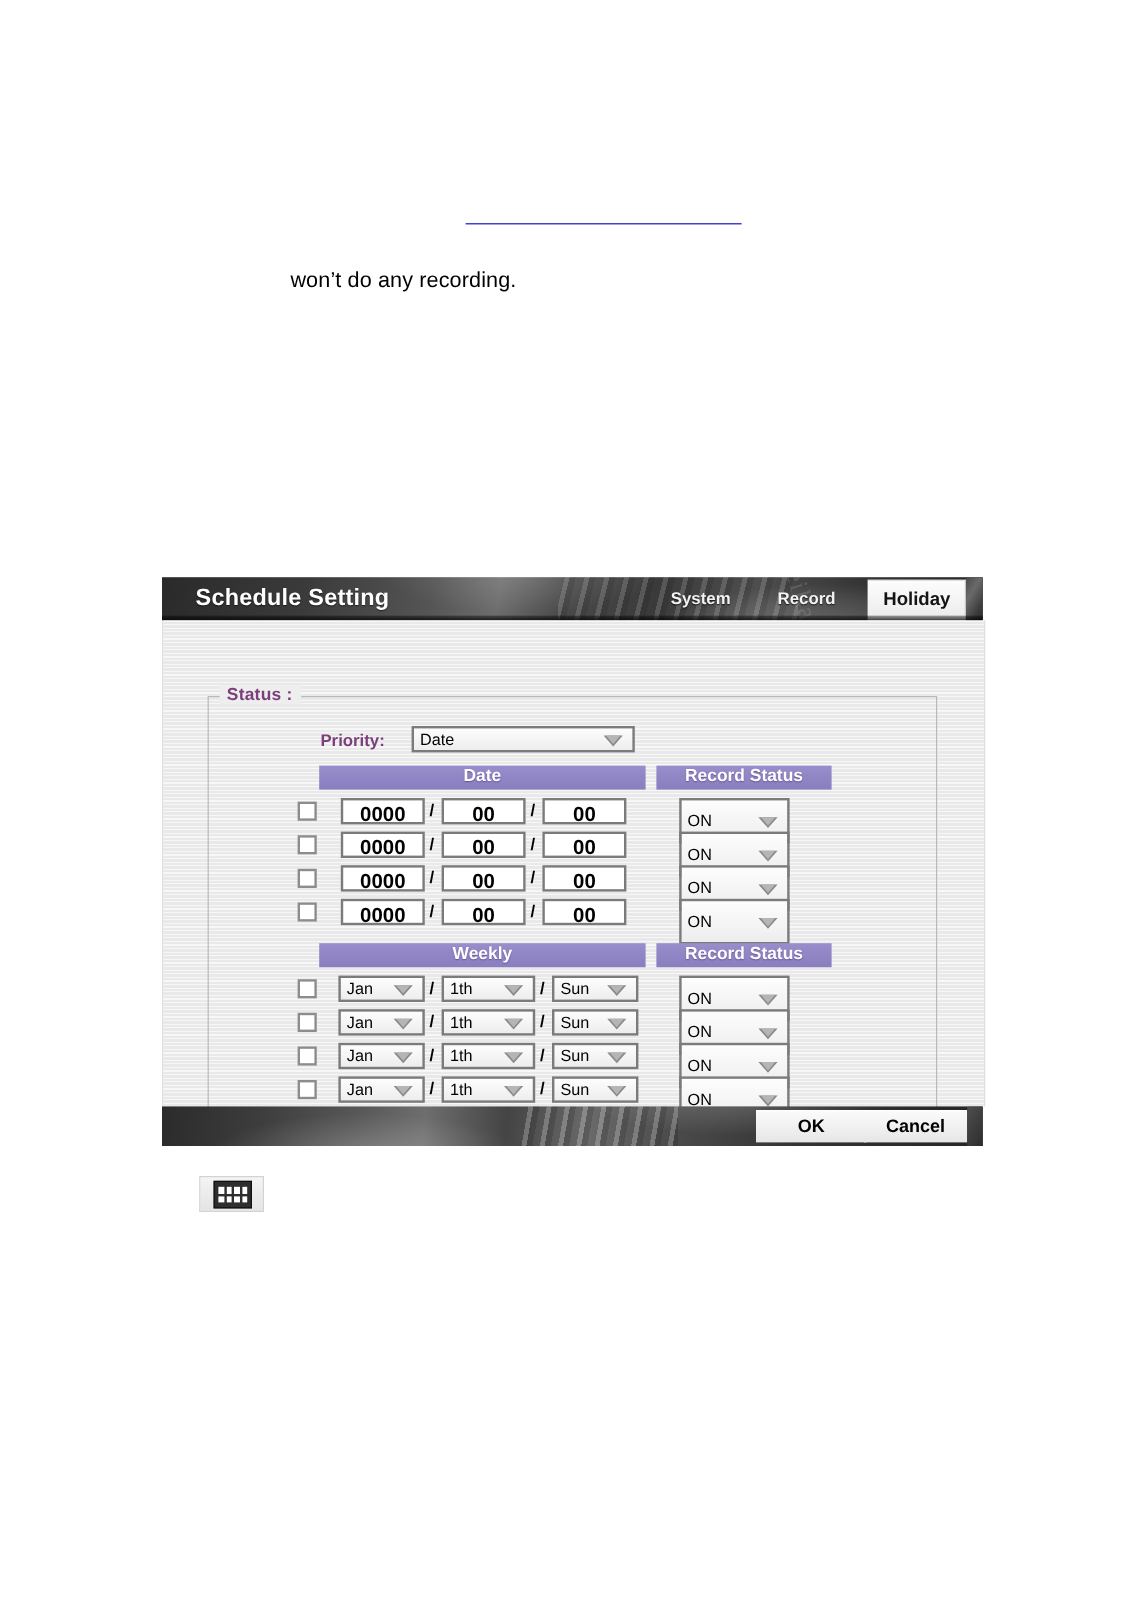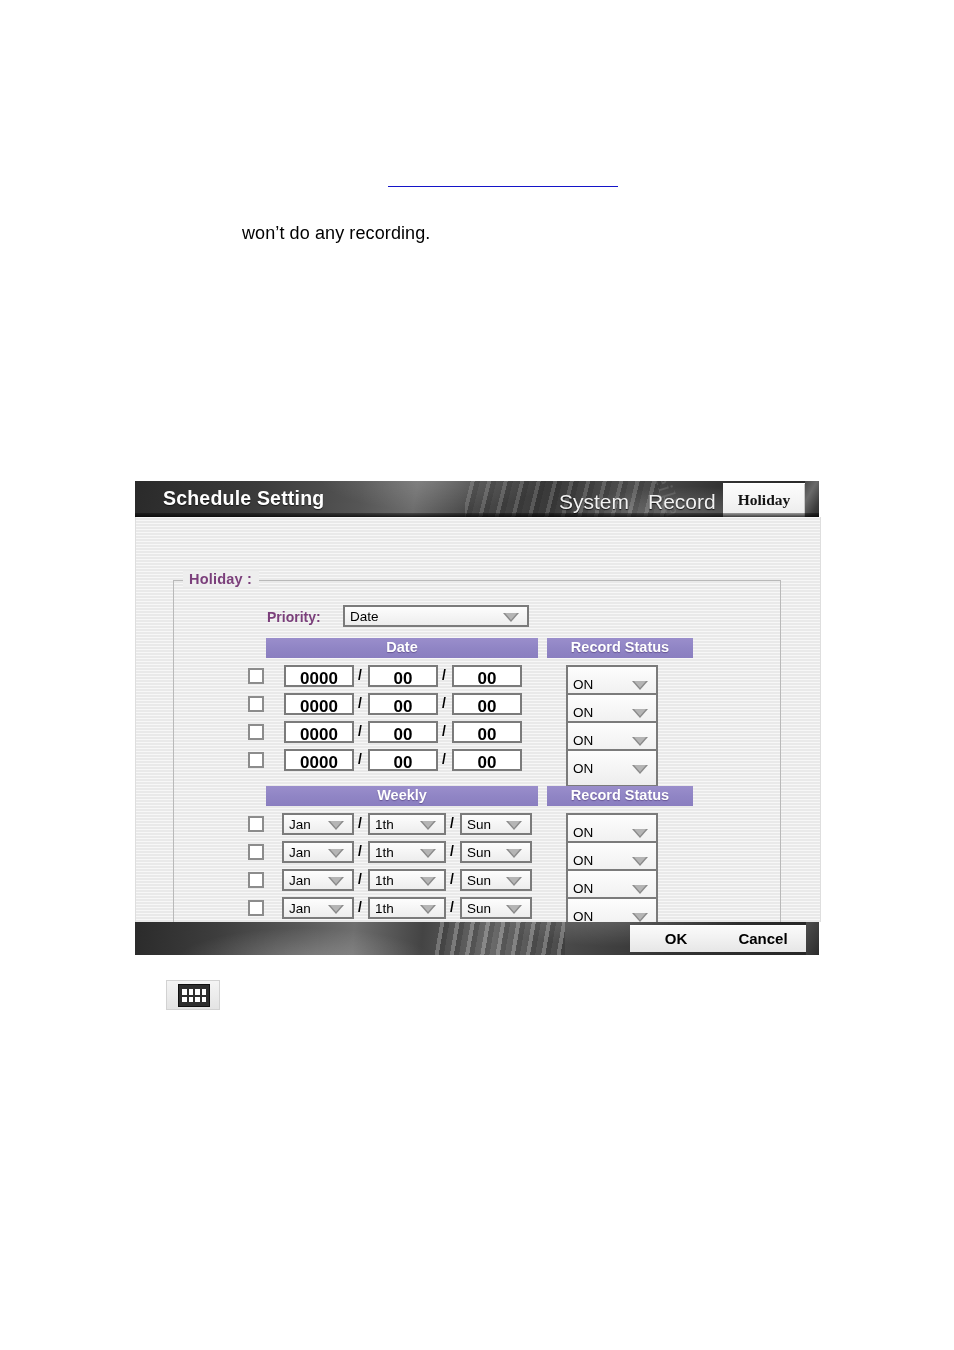--- a/index.html
+++ b/index.html
@@ -92,22 +92,22 @@
     font-size: 19.5px;
     font-weight: bold;
     color: #ffffff;
     letter-spacing: 0.2px;
     text-shadow: 0 1px 1px rgba(0,0,0,0.6);
   }
 
   .tab {
     position: absolute;
     top: 9px;
-    font-size: 21px;
-    font-weight: normal;
+    font-size: 14px;
+    font-weight: bold;
     color: #f2f2f2;
     text-shadow: 0 1px 1px rgba(0,0,0,0.75);
   }
   .tab-system { left: 424px; }
   .tab-record { left: 513px; }
 
   .tab-active {
     position: absolute;
     left: 588px;
     top: 2px;
@@ -118,21 +118,20 @@
     box-shadow: inset -1px 0 0 #c8c8c8;
   }
   .tab-active span {
     position: absolute;
     left: 0; right: 0;
     top: 7px;
     text-align: center;
     font-size: 15.5px;
     font-weight: bold;
     color: #141414;
-    font-family: Liberation Serif, serif;
   }
   .tab-right-cap {
     position: absolute;
     left: 670px;
     top: 0px;
     width: 14px;
     height: 36px;
     background: linear-gradient(120deg, #4a4a4a 0%, #6a6a6a 35%, #3c3c3c 75%, #2c2c2c 100%);
   }
 
@@ -409,21 +408,21 @@
 
       <div class="tab-active">
         <span>Holiday</span>
       </div>
       <div class="tab-right-cap"></div>
     </div>
 
     <div class="dlg-body">
 
       <div class="groupbox"></div>
-      <div class="group-label">Holiday :</div>
+      <div class="group-label">Status :</div>
 
       <div class="priority-label">Priority:</div>
       <div class="priority-select sel">
         <span class="sel-text">Date</span>
         <span class="arrow"></span>
       </div>
 
       <div class="barhead bar-date">
         <span>Date</span>
       </div>

